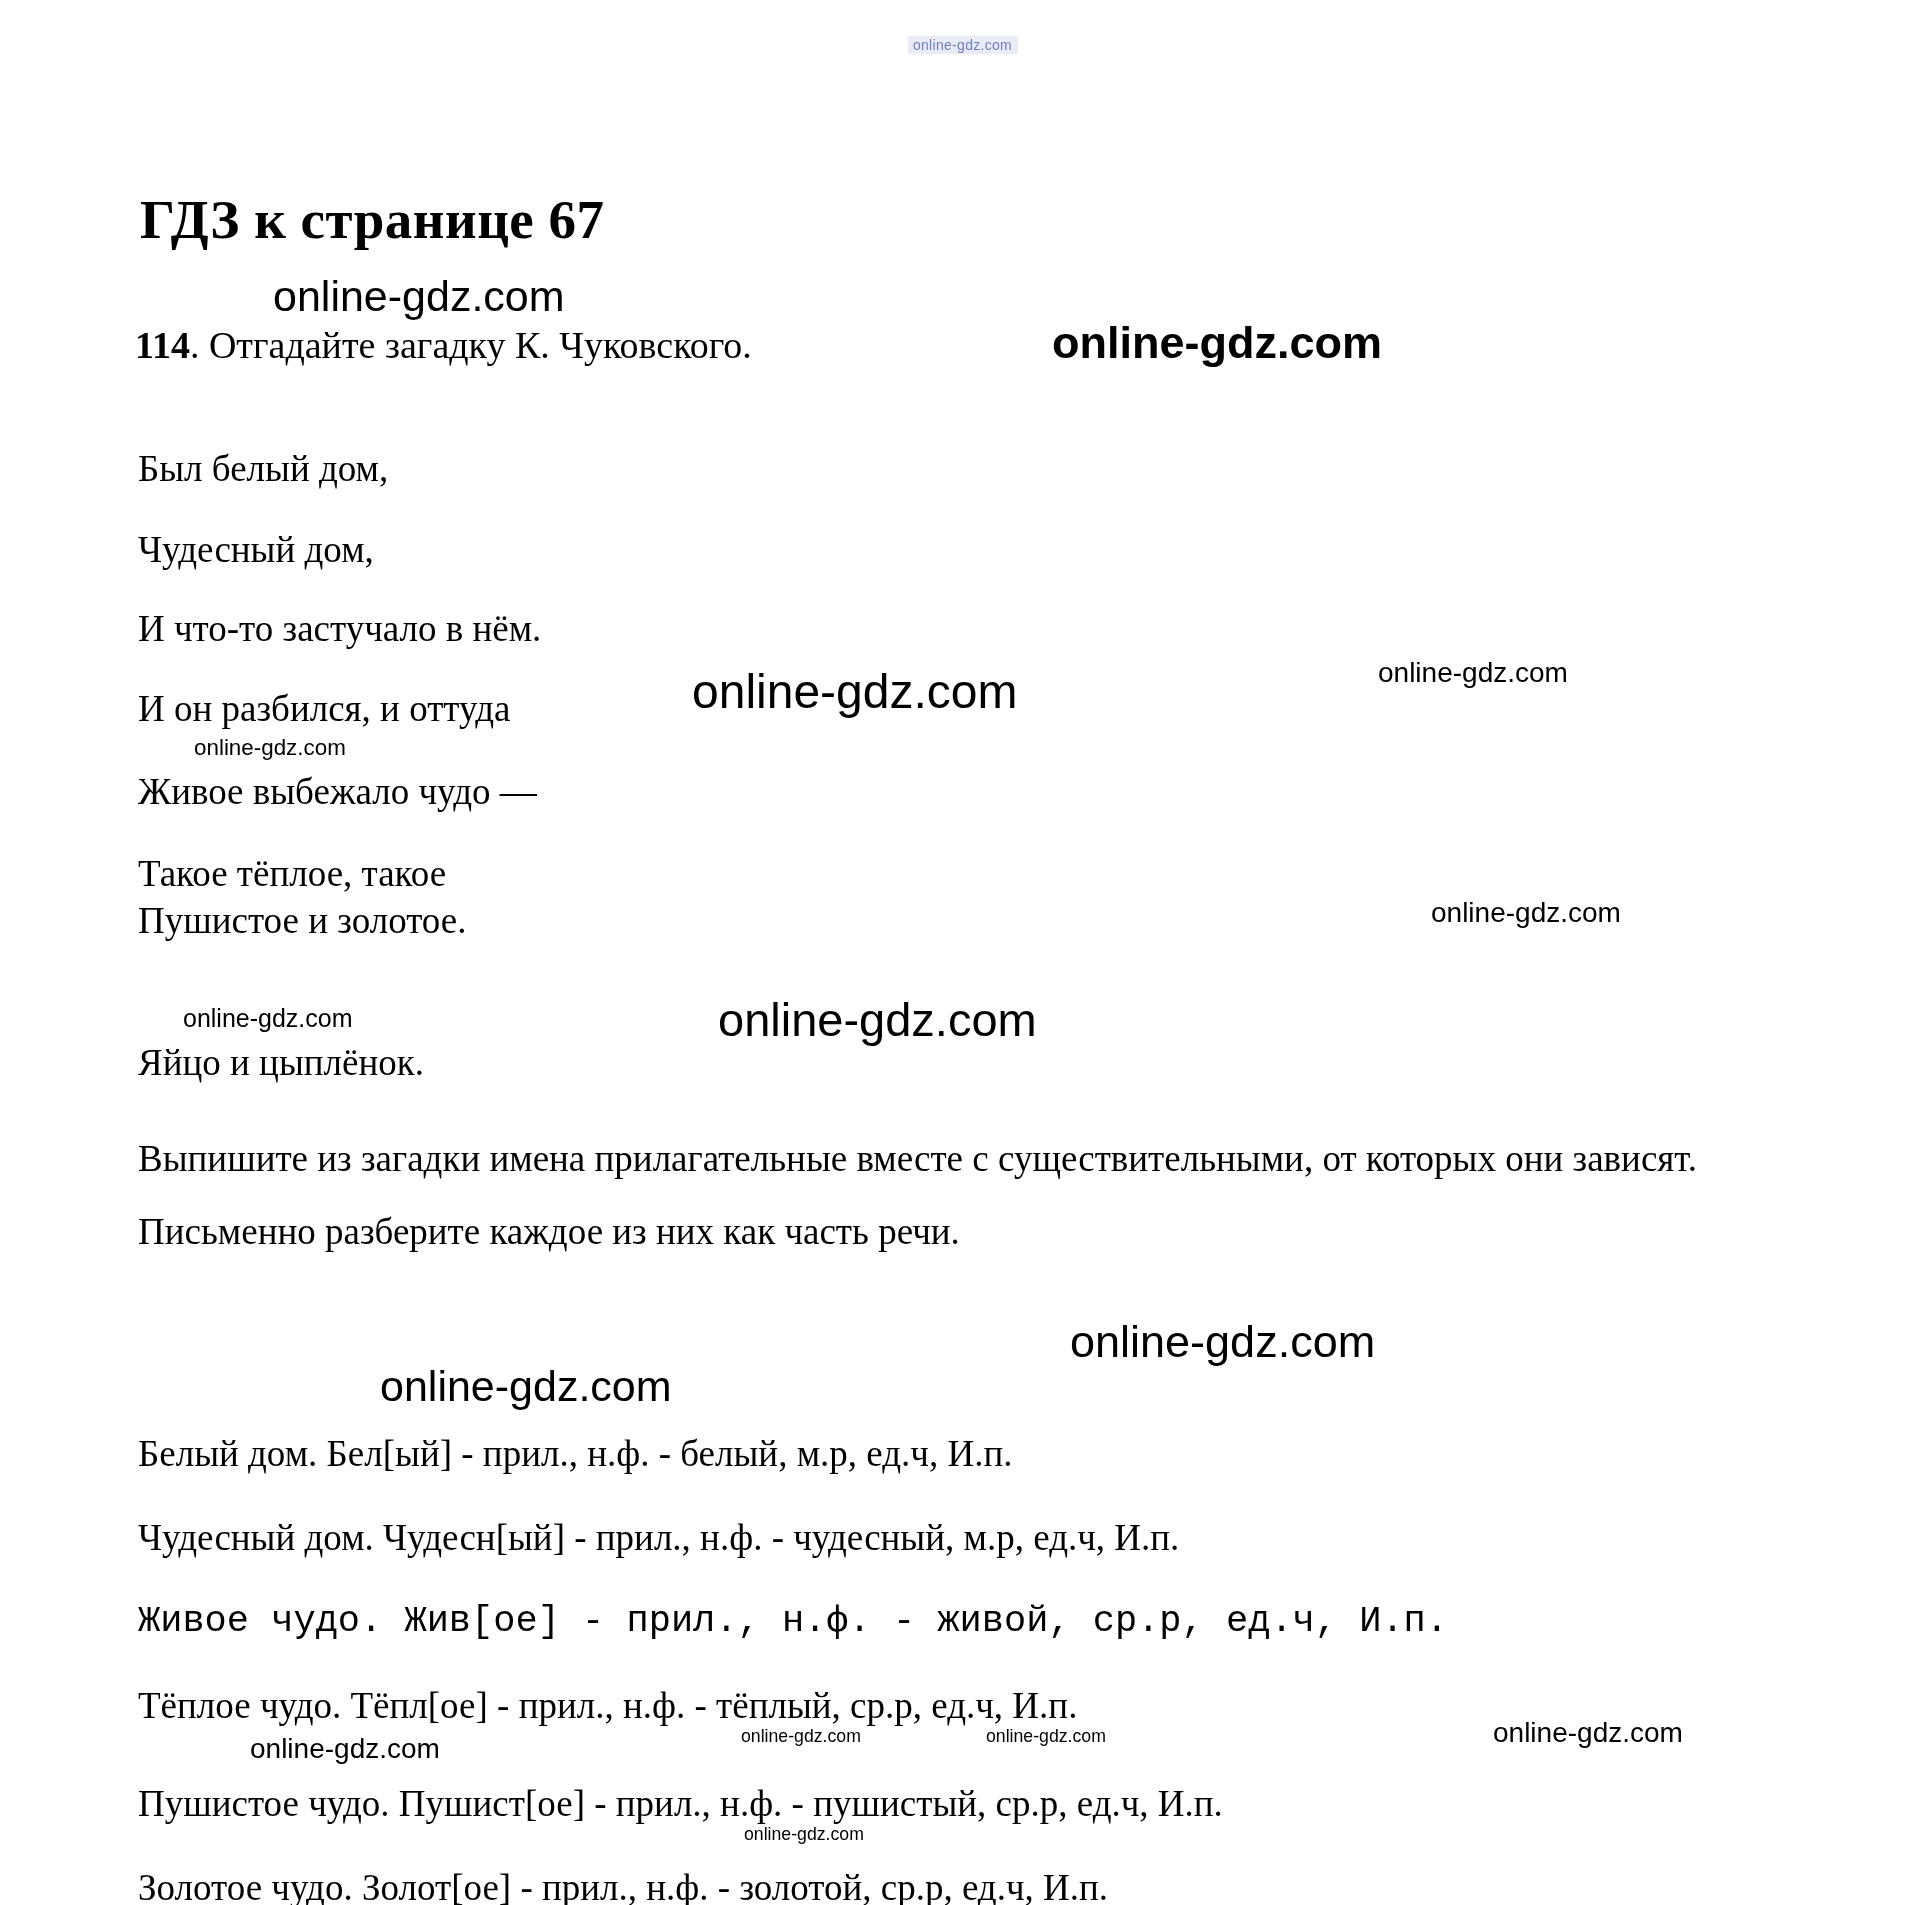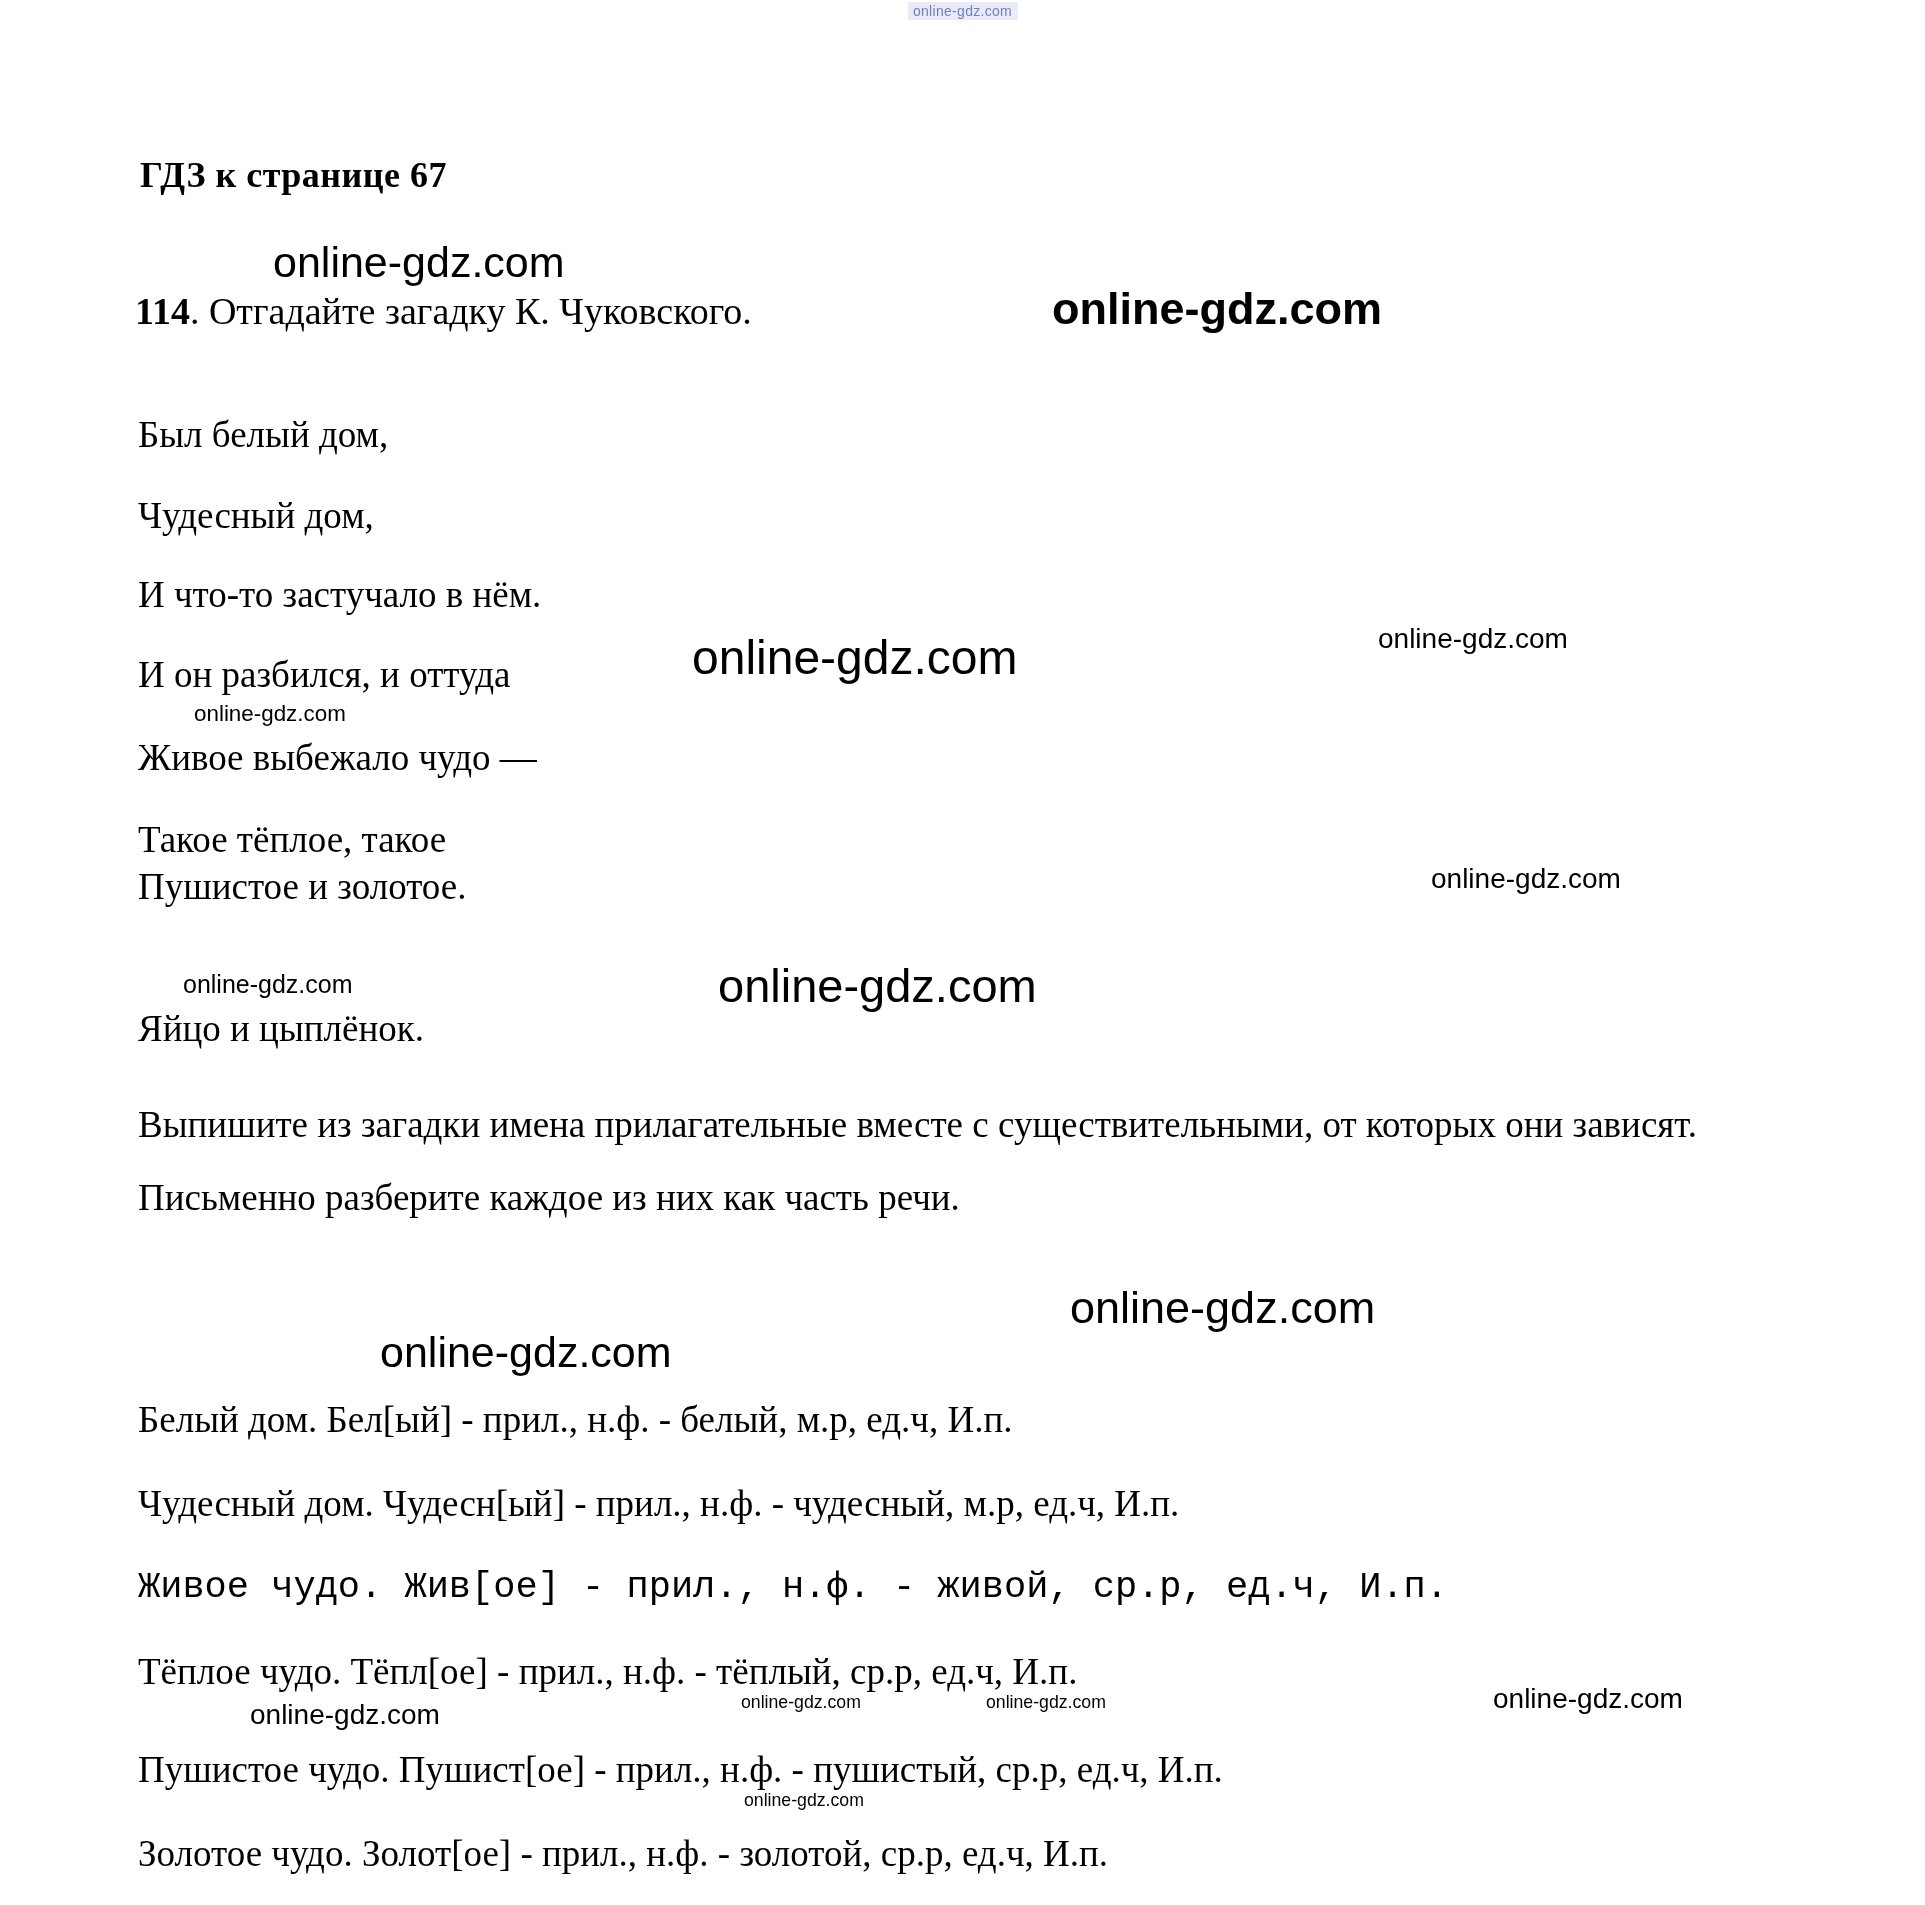--- a/index.html
+++ b/index.html
@@ -12,20 +12,21 @@
     height: 1905px;
     position: relative;
     font-family: "Liberation Serif", serif;
     color: #000000;
     overflow: hidden;
   }
 
   .page {
     position: absolute;
     inset: 0;
+    margin-top: 34px;
   }
 
   
   .wm-top {
     position: absolute;
     top: 1.9px;
     left: 50%;
     transform: translateX(-50%);
     font-family: "Liberation Sans", sans-serif;
     font-size: 14px;
@@ -34,21 +35,21 @@
     padding: 0.9px 5.6px;
     letter-spacing: 0.3px;
     white-space: nowrap;
   }
 
   
   .title {
     position: absolute;
     left: 140px;
     top: 154px;
-    font-size: 36px;
+    font-size: 55px;
     font-weight: bold;
     letter-spacing: 0.5px;
   }
 
   .task-line {
     position: absolute;
     left: 135px;
     top: 289px;
     font-size: 38px;
     white-space: nowrap;

